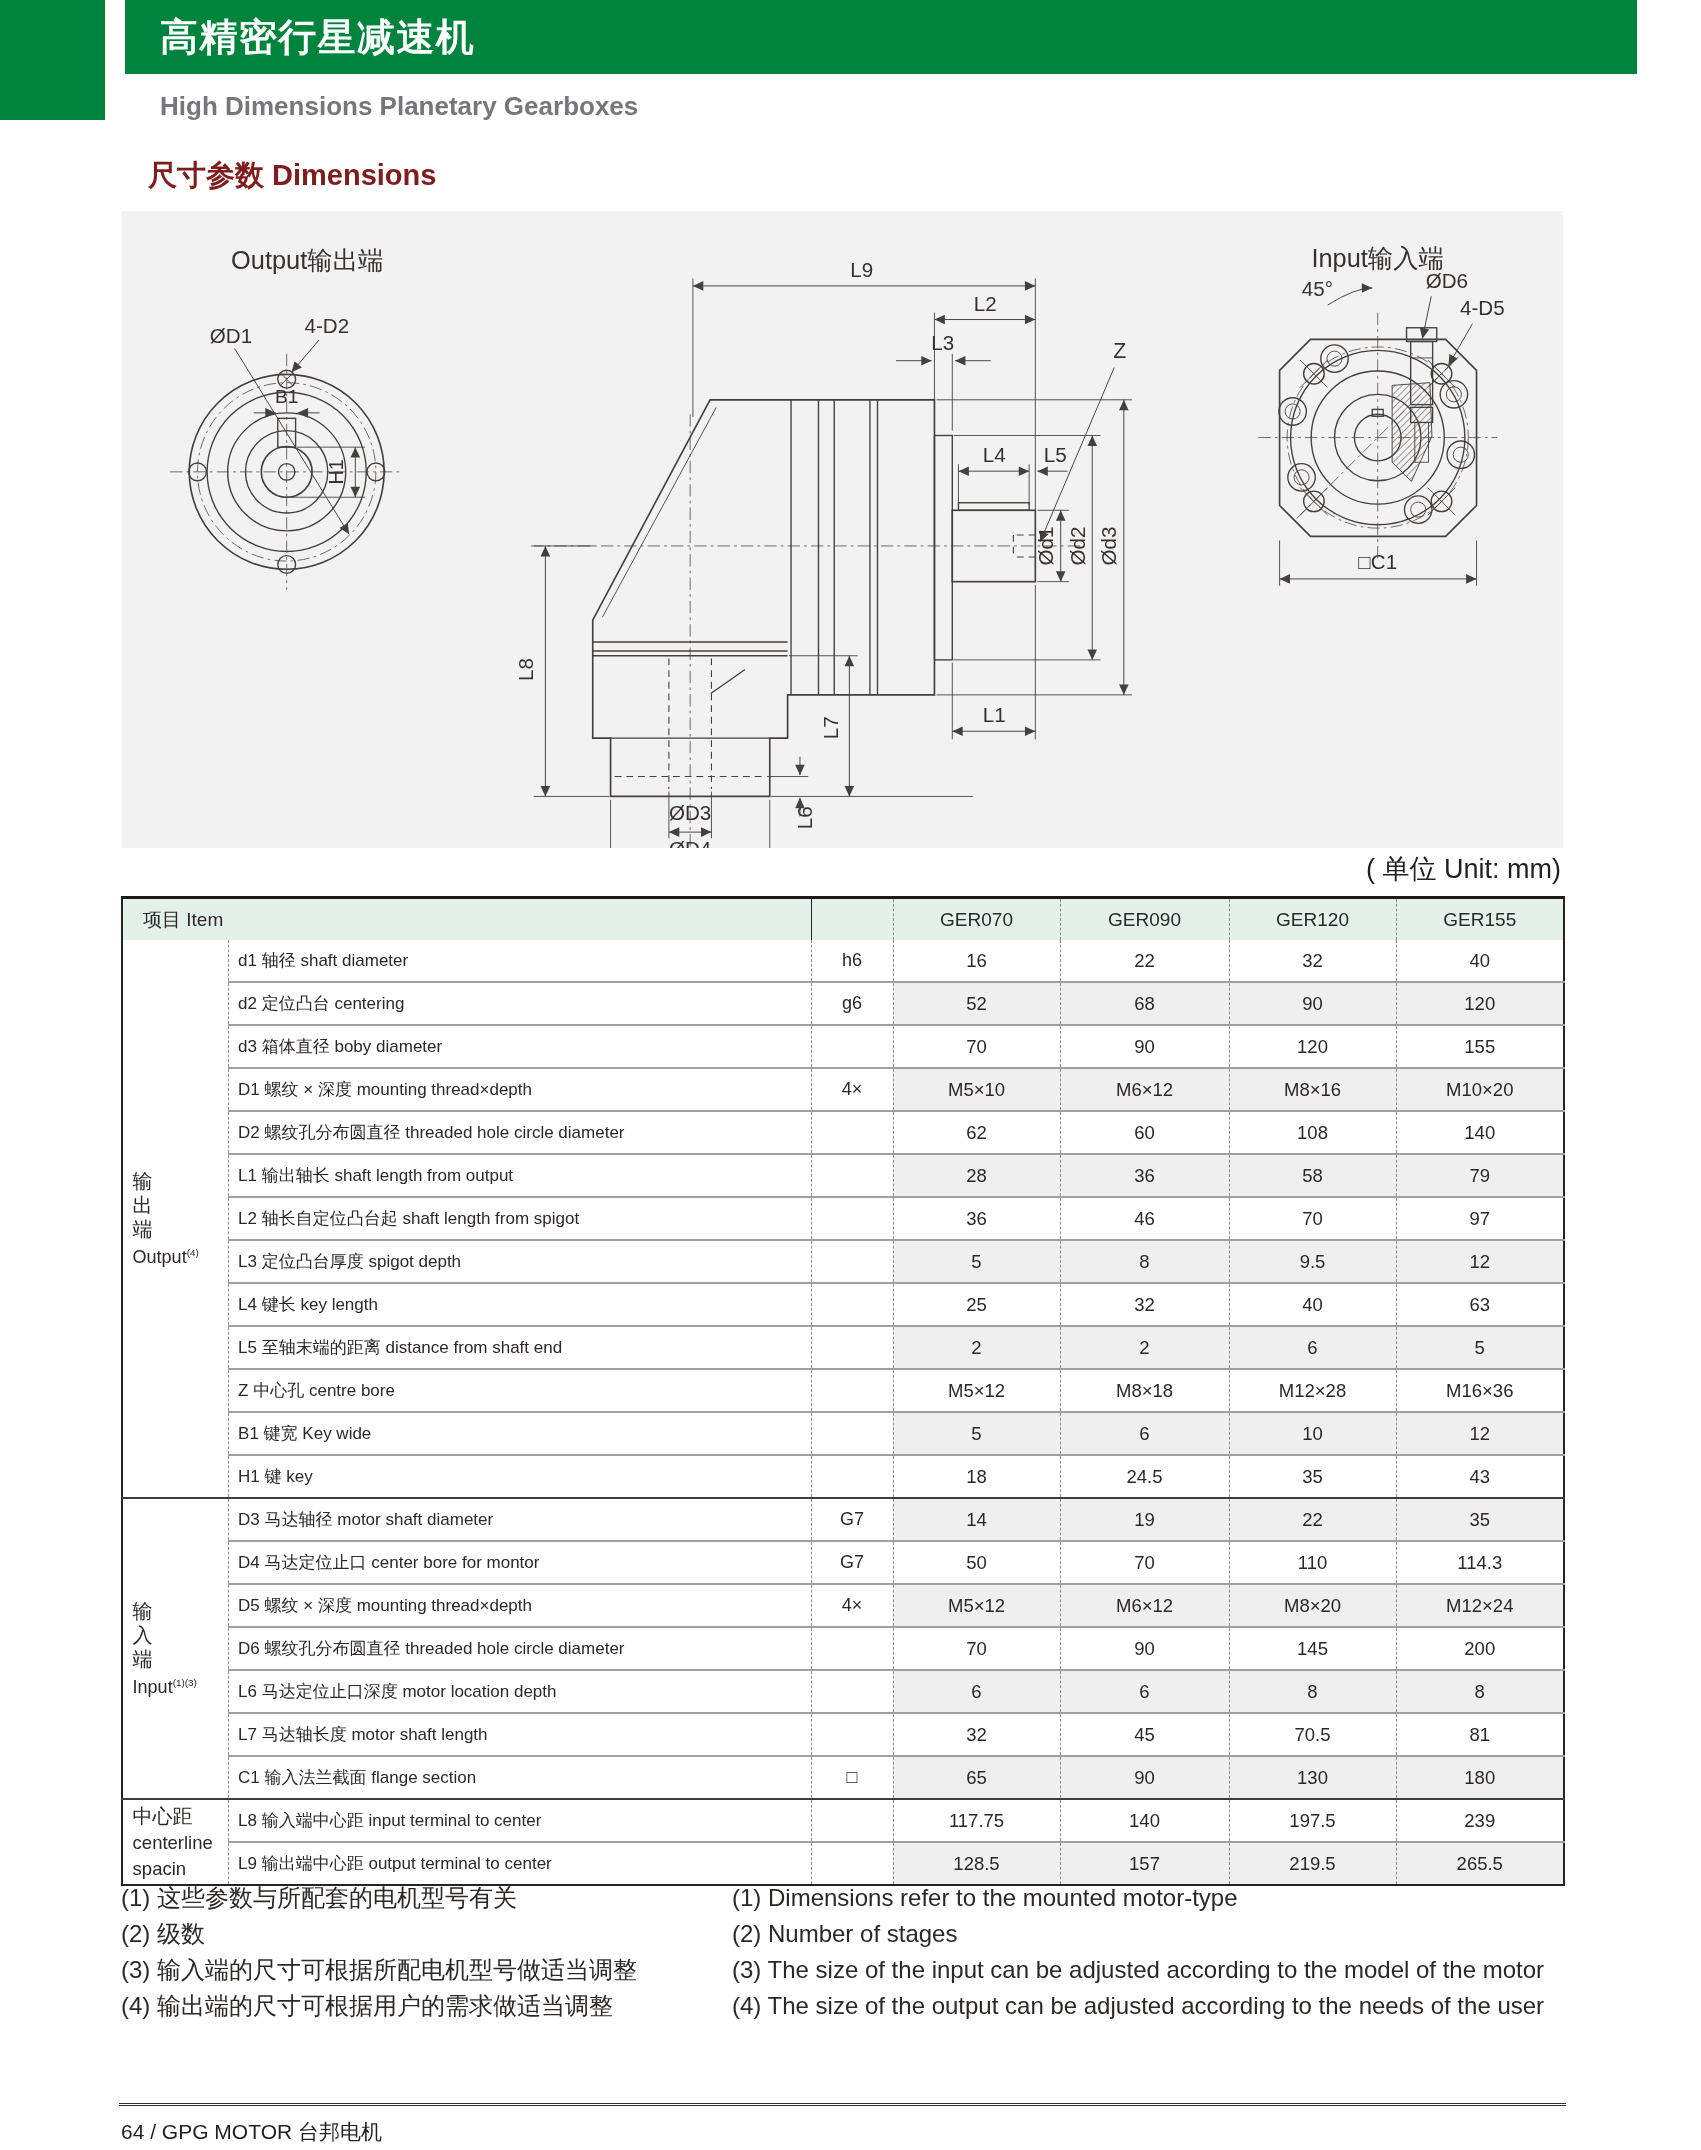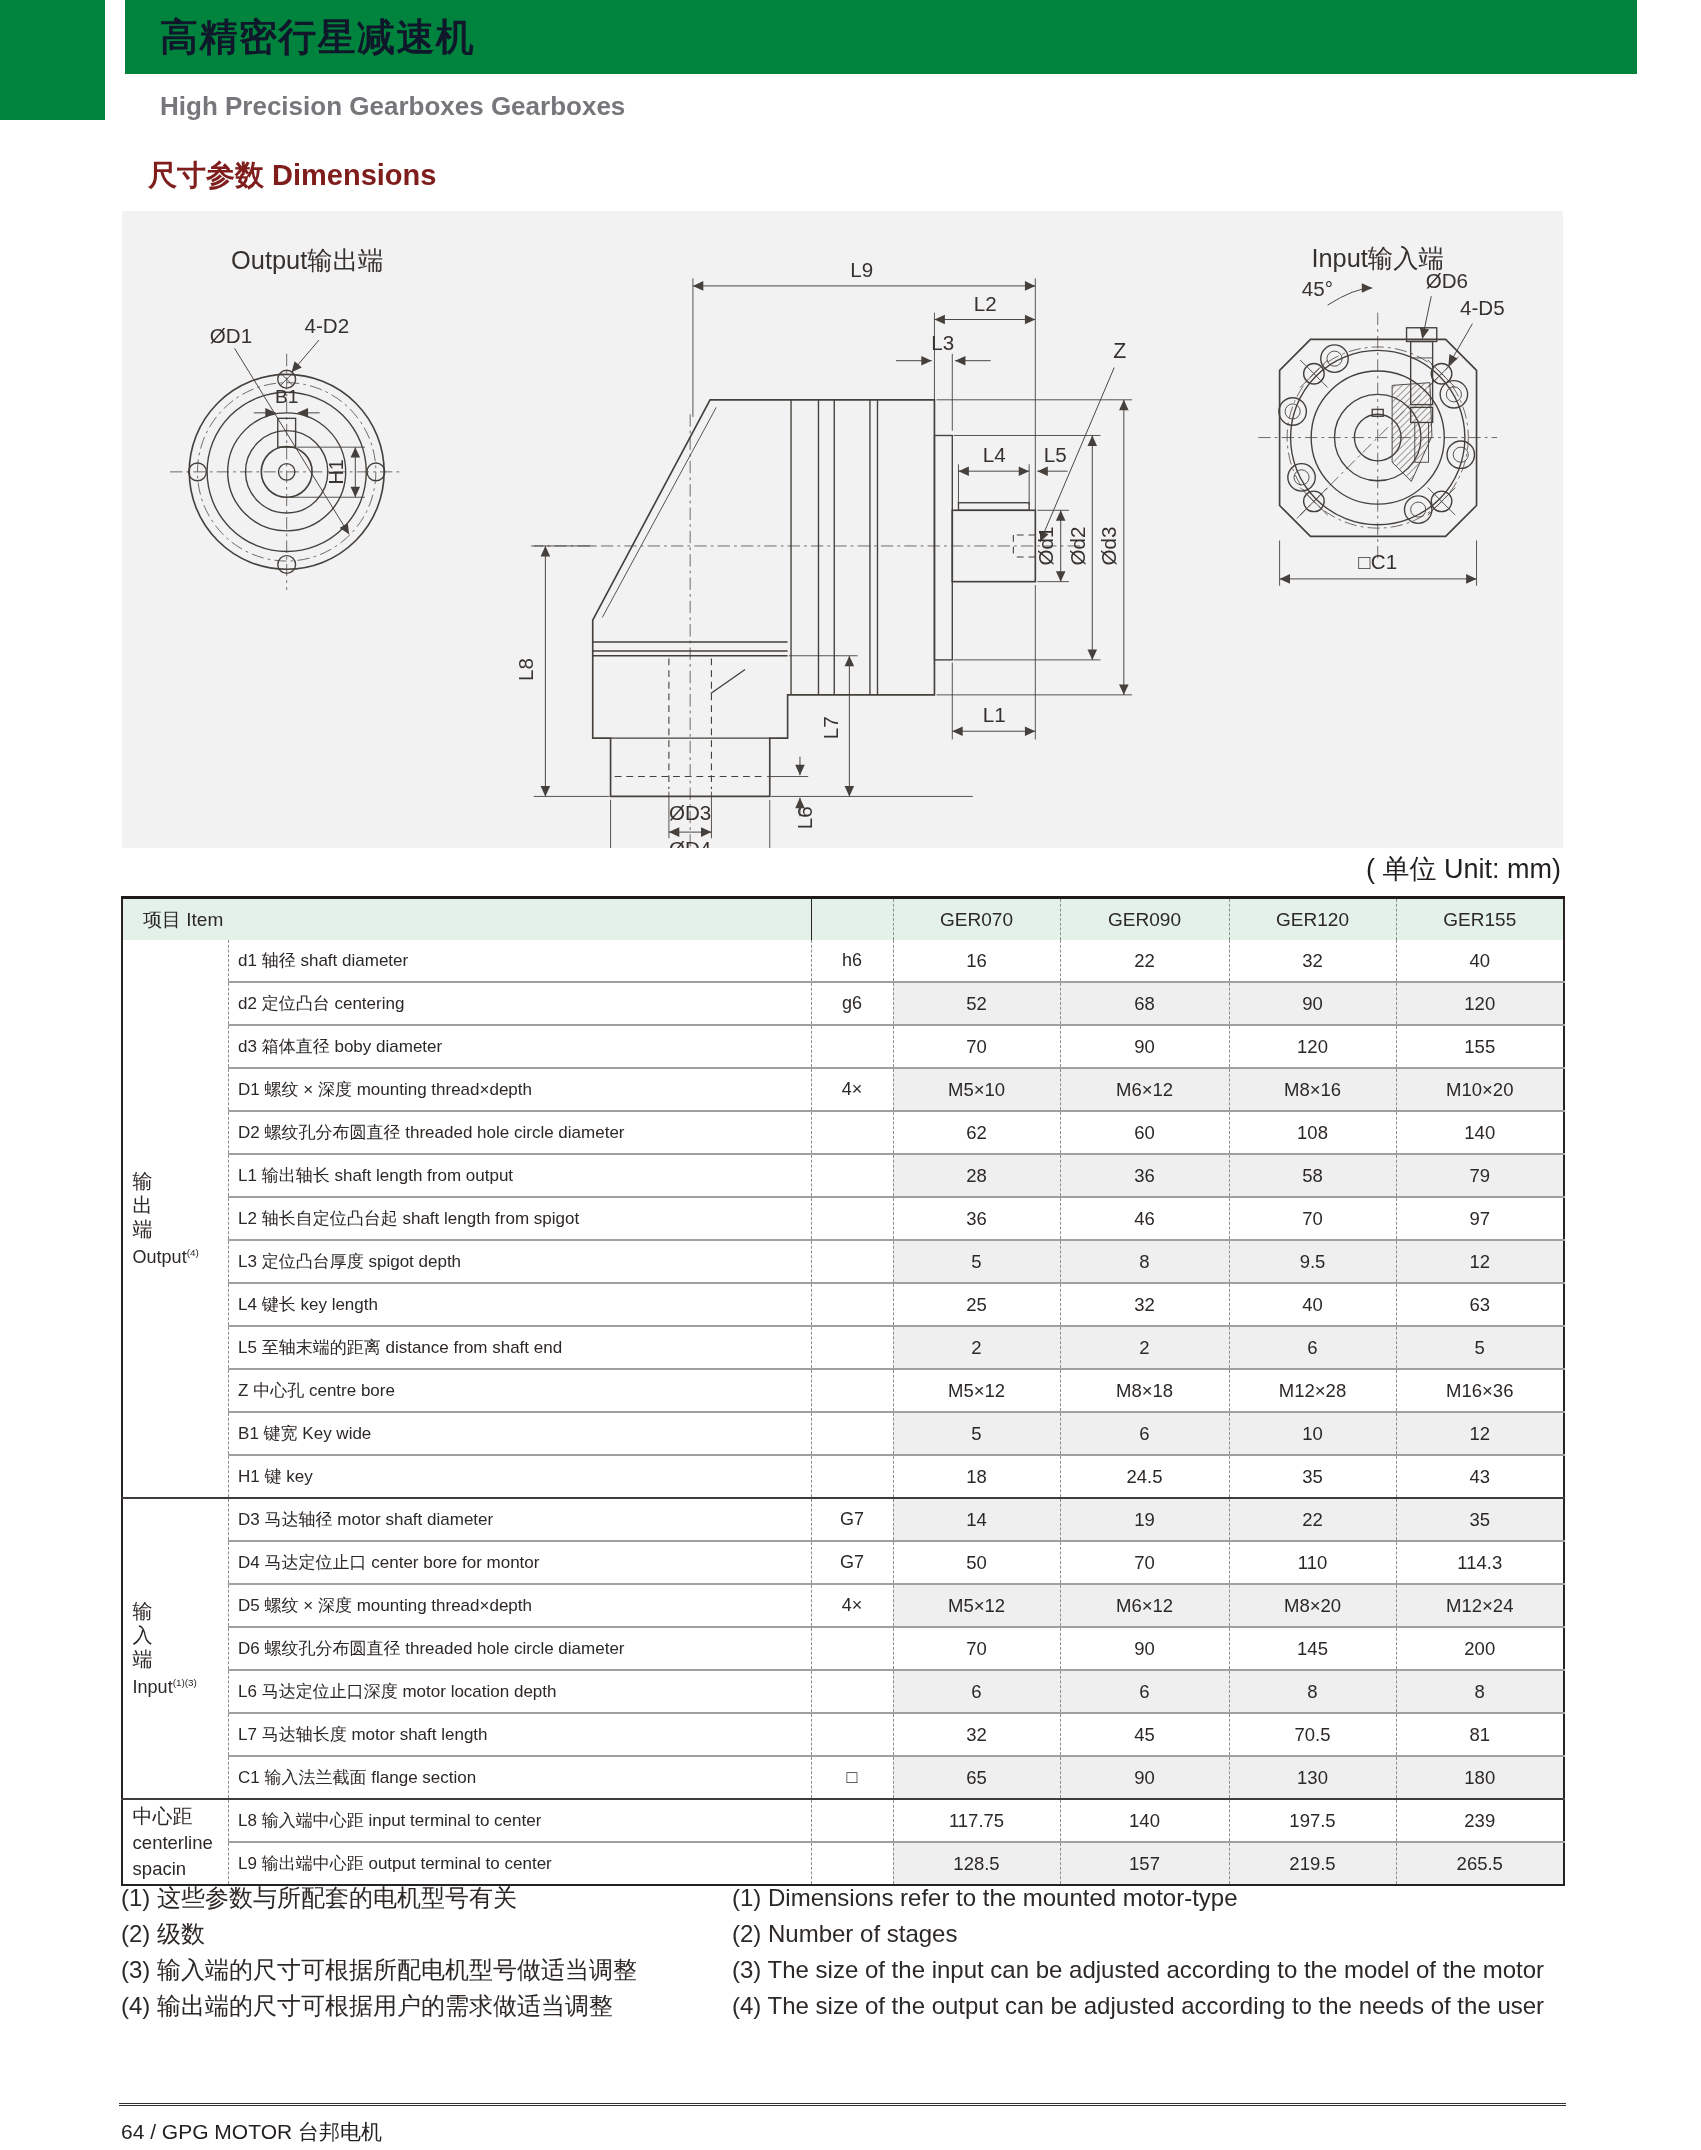--- a/index.html
+++ b/index.html
@@ -2,21 +2,21 @@
 <html style="font-size:11px"><head>
 <meta charset="utf-8">
 <style>
   html,body{margin:0;padding:0;background:#ffffff;}
   body{width:1702px;height:2151px;position:relative;font-family:"Liberation Sans",sans-serif;color:#231f20;}
   .abs{position:absolute;}
 
   
   .green-block{left:0;top:0;width:105px;height:120px;background:#00843d;}
   .title-bar{left:125px;top:0;width:1512px;height:74px;background:#00843d;display:flex;align-items:center;}
-  .title-bar h1{margin:0 0 0 35px;font-size:38px;font-weight:bold;color:#0f172a;letter-spacing:1.4px;}
+  .title-bar h1{margin:0 0 0 35px;font-size:38px;font-weight:bold;color:#ffffff;letter-spacing:1.4px;}
   .subtitle{left:160px;top:91px;font-size:26px;font-weight:bold;color:#76777b;}
   .section-heading{left:148px;top:156px;font-size:29px;font-weight:bold;color:#7f1d1d;}
 
   
   .panel{left:122px;top:211px;width:1441px;height:637px;}
   svg{display:block;}
   svg text{font-family:"Liberation Sans",sans-serif;fill:#37322e;font-size:30px;}
   text.vtitle{font-size:37px;}
   .ln{stroke:#45403b;stroke-width:2.4;fill:none;}
   .ln2{stroke:#45403b;stroke-width:2;fill:none;}
@@ -57,21 +57,21 @@
   .footer-rule{left:119px;top:2103px;width:1447px;border-top:3.4px double #343130;height:0;}
   .footer-text{left:121px;top:2118px;font-size:21px;color:#231f20;}
 </style>
 </head>
 <body>
 
 <div class="abs green-block"></div>
 <div class="abs title-bar">
   <h1>高精密行星减速机</h1>
 </div>
-<div class="abs subtitle">High Precision Gearboxes Gearboxes</div>
+<div class="abs subtitle">High Dimensions Planetary Gearboxes</div>
 <div class="abs section-heading">尺寸参数 Dimensions</div>
 
 <div class="abs panel">
 <svg width="1441" height="637" viewBox="0 0 2100 928" style="background:#f2f2f3">
   <defs>
     <marker id="arr" viewBox="0 0 12 12" refX="11" refY="6" markerWidth="13" markerHeight="13" orient="auto-start-reverse">
       <path d="M1,1.4 L11,6 L1,10.6 Z" fill="#45403b"></path>
     </marker>
     <pattern id="hatch" width="7" height="7" patternTransform="rotate(45)" patternUnits="userSpaceOnUse">
       <line x1="0" y1="0" x2="0" y2="7" stroke="#56504a" stroke-width="1.6"></line>

